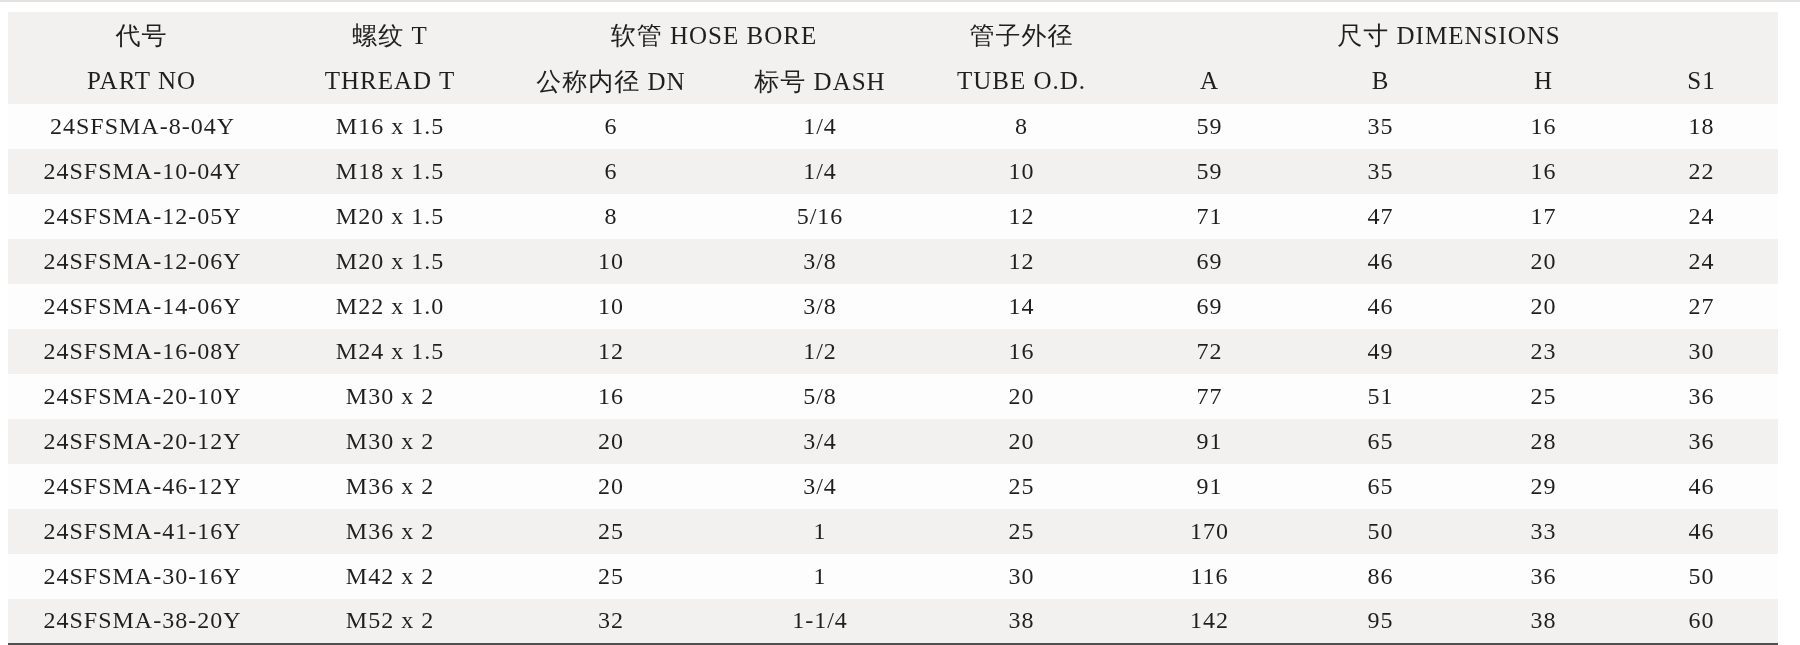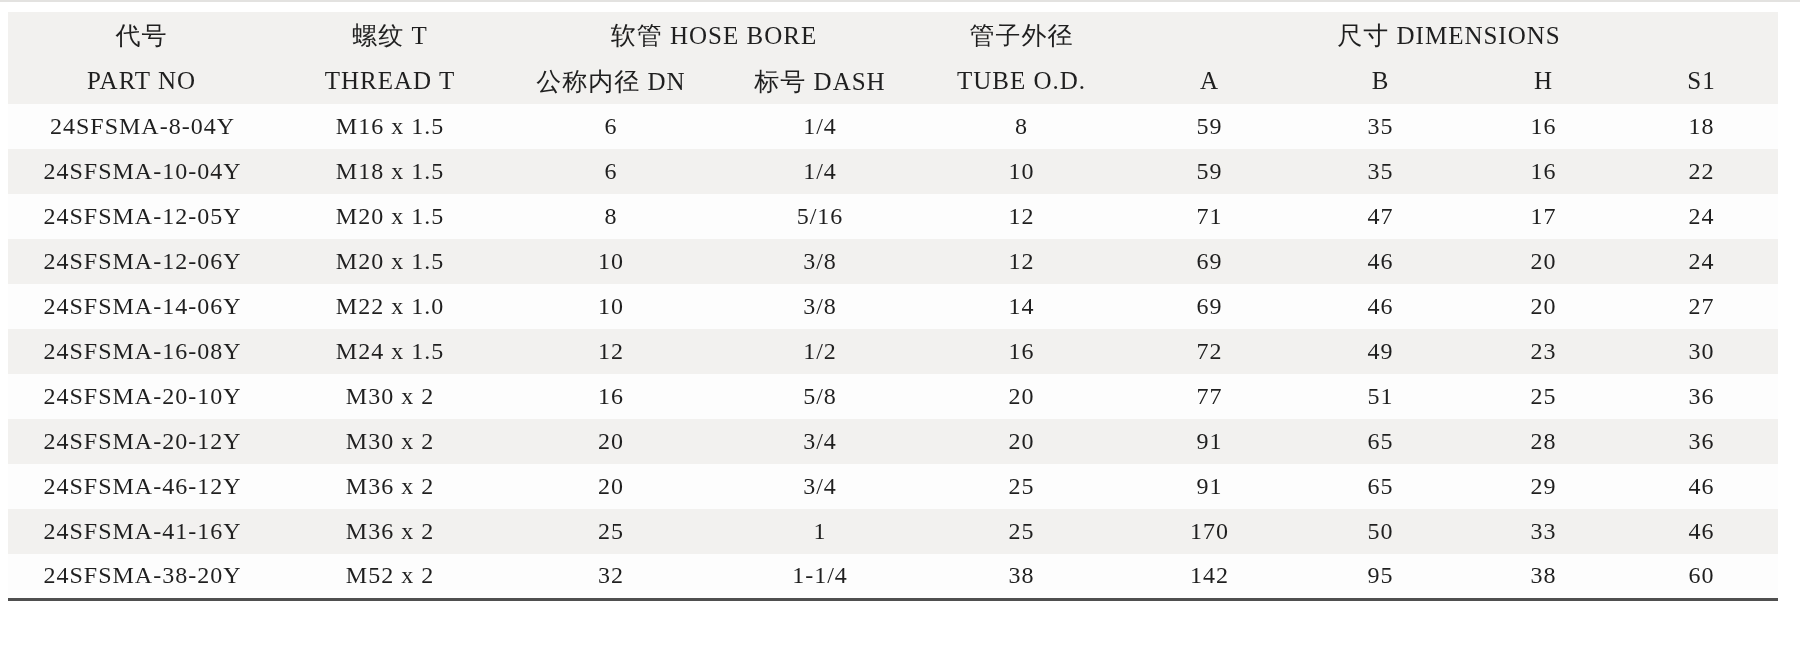--- a/index.html
+++ b/index.html
@@ -190,20 +190,31 @@
       <td>M36 x 2</td>
       <td>25</td>
       <td>1</td>
       <td>25</td>
       <td>170</td>
       <td>50</td>
       <td>33</td>
       <td>46</td>
     </tr>
 
+    <tr>
+      <td>24SFSMA-30-16Y</td>
+      <td>M42 x 2</td>
+      <td>25</td>
+      <td>1</td>
+      <td>30</td>
+      <td>116</td>
+      <td>86</td>
+      <td>36</td>
+      <td>50</td>
+    </tr>
 
     <tr>
       <td>24SFSMA-38-20Y</td>
       <td>M52 x 2</td>
       <td>32</td>
       <td>1-1/4</td>
       <td>38</td>
       <td>142</td>
       <td>95</td>
       <td>38</td>

